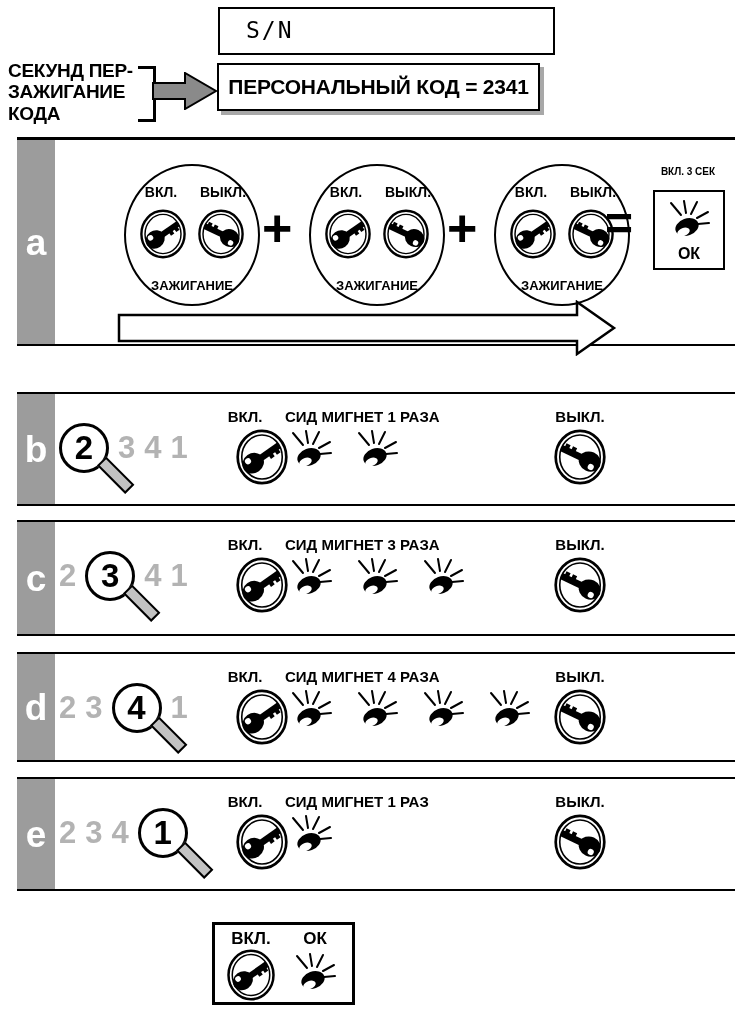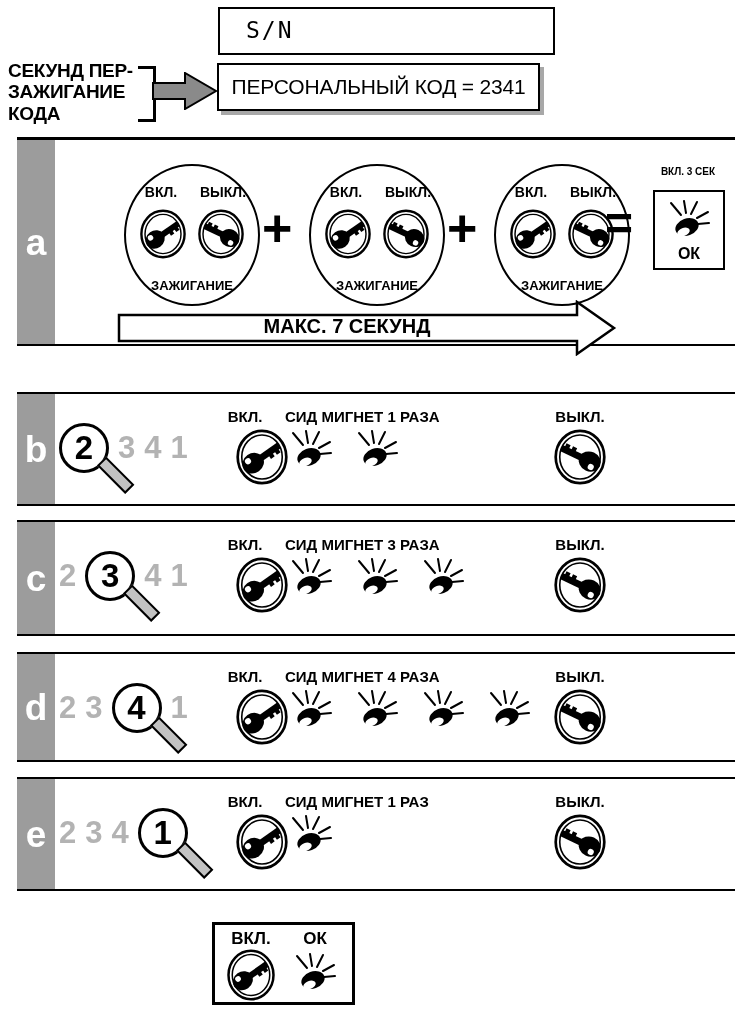--- a/index.html
+++ b/index.html
@@ -7,21 +7,21 @@
         font-family:"Liberation Sans",sans-serif;color:#000;}
   
   .sn-box{position:absolute;left:218px;top:7px;width:321px;height:44px;border:2px solid #000;background:#fff;padding-left:12px;}
   .sn-text{position:absolute;left:26px;top:8px;font-family:"DejaVu Sans Mono",monospace;font-size:23px;letter-spacing:2px;}
   .example-label{position:absolute;left:8px;top:60px;width:140px;font-weight:bold;font-size:19px;line-height:1.12;letter-spacing:-0.3px;}
   .bracket{position:absolute;left:138px;top:66px;width:15px;height:50px;
            border-top:3px solid #000;border-right:3px solid #000;border-bottom:3px solid #000;}
   .hdr-arrow{position:absolute;left:152px;top:72px;}
   .code-box{position:absolute;left:217px;top:63px;width:319px;height:44px;border:2px solid #000;background:#fff;
             box-shadow:4px 4px 0 #a8a8a8;display:flex;align-items:center;justify-content:center;}
-  .code-text{font-weight:normal;font-size:21px;letter-spacing:-0.2px;}
+  .code-text{font-weight:bold;font-size:21px;letter-spacing:-0.2px;}
   
   .band{position:absolute;left:17px;width:718px;background:#fff;
         border-top:2px solid #000;border-bottom:2px solid #000;}
   .band-a{top:137px;height:204px;border-top-width:3px;}
   .tab{position:absolute;left:0;top:0;bottom:0;width:38px;background:#9c9c9c;
        display:flex;align-items:center;justify-content:center;}
   .tab-letter{color:#fff;font-weight:bold;font-size:37px;line-height:1;}
   .lbl{position:absolute;font-weight:bold;font-size:15px;white-space:nowrap;}
   
   .ign-group{position:absolute;top:24px;width:132px;height:138px;border:2px solid #000;border-radius:50%;background:#fff;}
@@ -186,21 +186,20 @@
       <ellipse cx="20" cy="27" rx="12" ry="8.5" fill="#000"></ellipse>
       <ellipse cx="15" cy="30.5" rx="6.5" ry="4" fill="#fff"></ellipse>
     </g>
           </svg></div>
       <div class="ok-word">ОК</div>
     </div>
     <div class="maxarrow">
       <svg width="500" height="56" viewBox="0 0 500 56">
         <polygon points="2,15 460,15 460,2 497,28 460,54 460,41 2,41" fill="#fff" stroke="#000" stroke-width="2.5"></polygon>
       </svg>
-      <span>МАКС. 7 СЕКУНД</span>
     </div>
   </section>
 
   <section class="band code-band" style="top: 392px; height: 110px;">
       <div class="tab">
         <span class="tab-letter">b</span>
       </div>
       <div class="digits-row">
         <div class="magnifier">
           <span>2</span>

